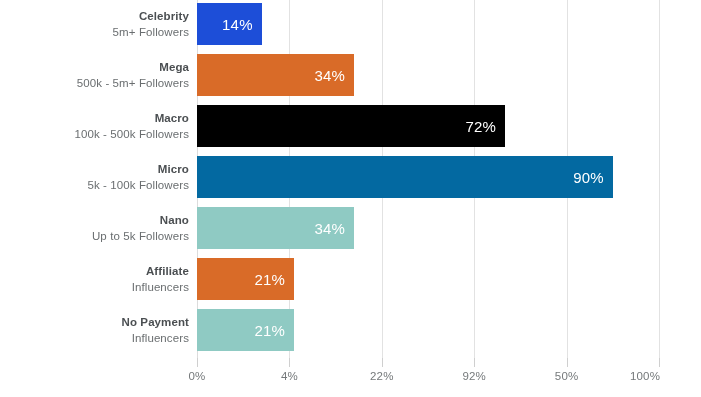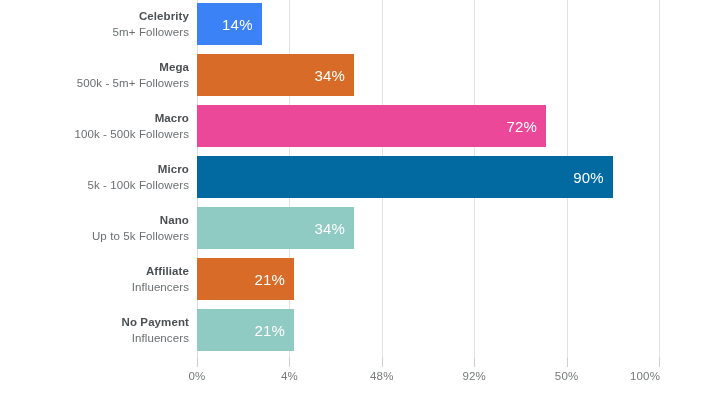--- a/index.html
+++ b/index.html
@@ -122,41 +122,41 @@
     <div class="gridline" style="left:277.2px;"></div>
     <div class="gridline" style="left:369.6px;"></div>
     <div class="gridline" style="left:462px;"></div>
   </div>
 
   <div class="cat-label" style="top:9px;">
     <span class="cat-name">Celebrity</span>
     <span class="cat-sub">5m+ Followers</span>
   </div>
   <div class="bar-row" style="top:3px; left:197px;">
-    <div class="bar" style="width: 64.68px; background: #3b82f6;">
+    <div class="bar" style="width: 64.68px; background: #1d4ed8;">
       <span class="bar-value">14%</span>
     </div>
   </div>
 
   <div class="cat-label" style="top:60px;">
     <span class="cat-name">Mega</span>
     <span class="cat-sub">500k - 5m+ Followers</span>
   </div>
   <div class="bar-row" style="top:54px; left:197px;">
     <div class="bar" style="width: 157.08px; background: rgb(217, 107, 40);">
       <span class="bar-value">34%</span>
     </div>
   </div>
 
   <div class="cat-label" style="top:111px;">
     <span class="cat-name">Macro</span>
     <span class="cat-sub">100k - 500k Followers</span>
   </div>
   <div class="bar-row" style="top:105px; left:197px;">
-    <div class="bar" style="width: 349px; background: #ec4899;">
+    <div class="bar" style="width: 308px; background: #000000;">
       <span class="bar-value">72%</span>
     </div>
   </div>
 
   <div class="cat-label" style="top:162px;">
     <span class="cat-name">Micro</span>
     <span class="cat-sub">5k - 100k Followers</span>
   </div>
   <div class="bar-row" style="top:156px; left:197px;">
     <div class="bar" style="width:415.8px; background:#0369a1;">
@@ -196,18 +196,18 @@
 
   <div class="tick-mark" style="left:197px;"></div>
   <div class="tick-mark" style="left:289.4px;"></div>
   <div class="tick-mark" style="left:381.8px;"></div>
   <div class="tick-mark" style="left:474.2px;"></div>
   <div class="tick-mark" style="left:566.6px;"></div>
   <div class="tick-mark" style="left:659px;"></div>
 
   <div class="tick-label" style="left:197px;">0%</div>
   <div class="tick-label" style="left:289.4px;">4%</div>
-  <div class="tick-label" style="left:381.8px;">48%</div>
+  <div class="tick-label" style="left:381.8px;">22%</div>
   <div class="tick-label" style="left:474.2px;">92%</div>
   <div class="tick-label" style="left:566.6px;">50%</div>
   <div class="tick-label" style="left:645px;">100%</div>
 
 </div>
 
 </body></html>

